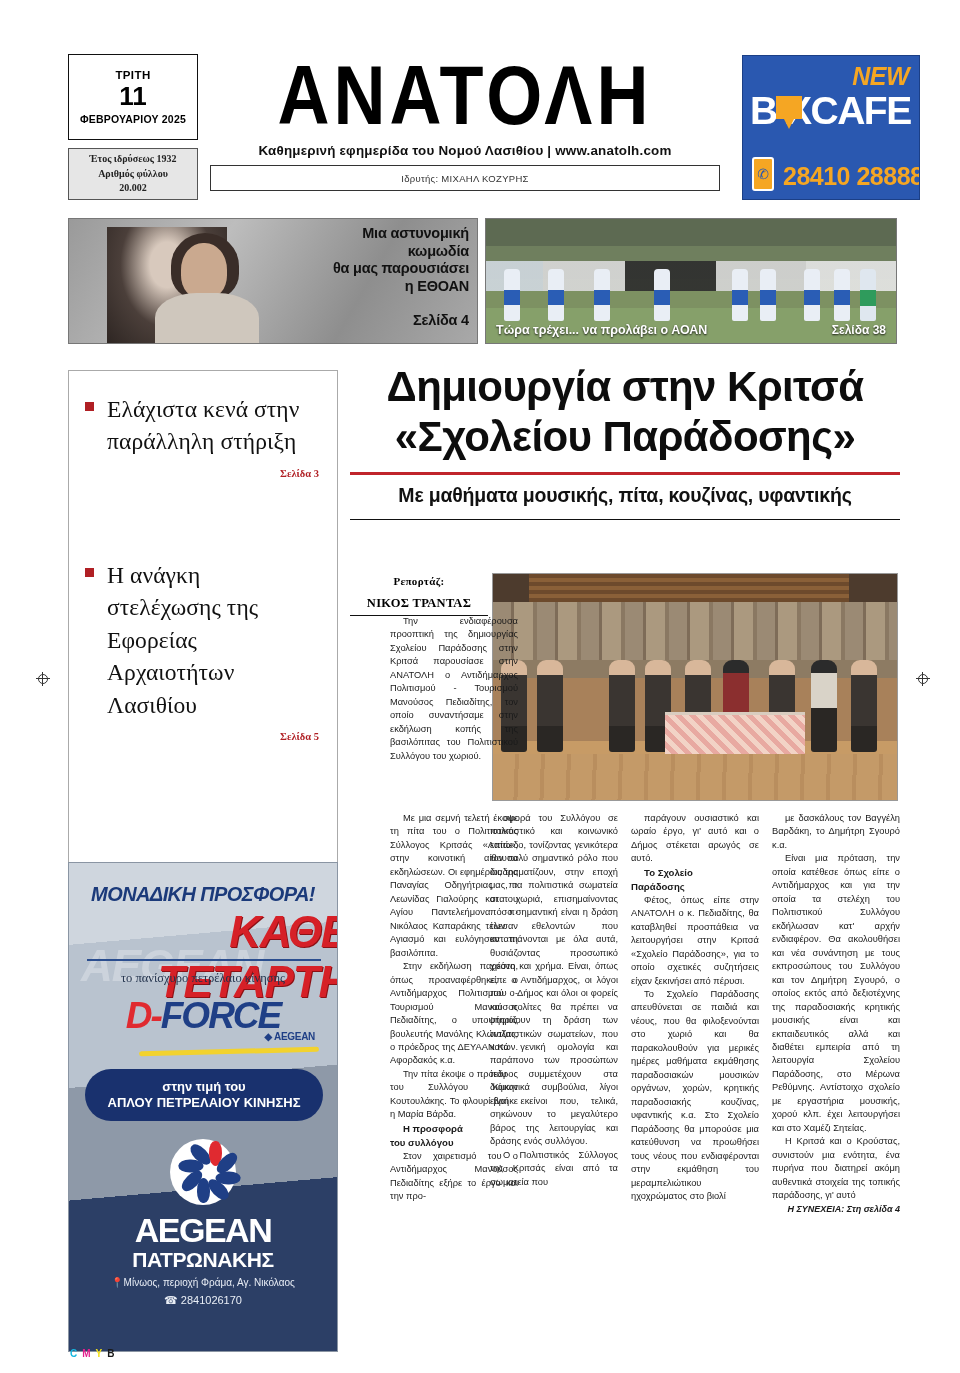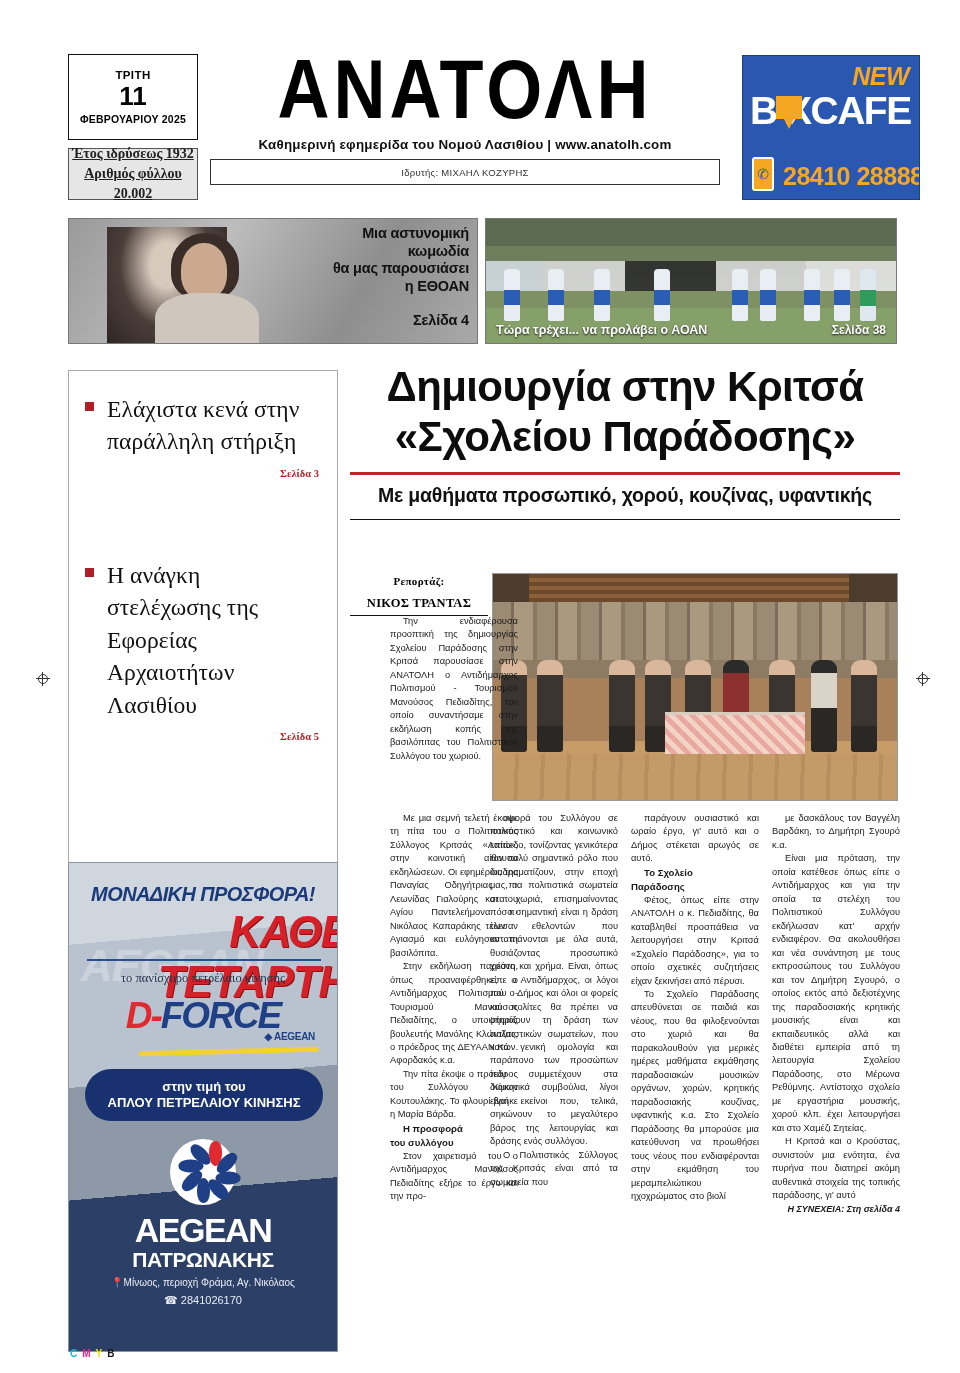--- a/index.html
+++ b/index.html
@@ -28,23 +28,23 @@
   .date-day { font-size: 11.5px; font-weight: bold; letter-spacing: .4px; }
   .date-num { font-size: 26px; font-weight: bold; line-height: 1.05; margin: 2px 0 2px; }
   .date-month { font-size: 10.5px; font-weight: bold; letter-spacing: .2px; }
 
   .found-box {
     position: absolute; left: 68px; top: 148px; width: 130px; height: 52px;
     border: 1px solid #555; background: #e6e6e6;
     display: flex; flex-direction: column; align-items: center; justify-content: center;
     text-align: center; line-height: 1.45;
   }
-  .found-box div { font-size: 14px; font-weight: bold; color: #222; font-family: "Liberation Serif", serif; text-decoration: underline; }
-
-  .title-wrap { position: absolute; left: 210px; top: 50px; width: 510px; }
+  .found-box div { font-size: 10px; font-weight: bold; color: #222; font-family: "Liberation Serif", serif; }
+
+  .title-wrap { position: absolute; left: 210px; top: 56px; width: 510px; }
   .paper-title {
     font-size: 72px; font-weight: bold; letter-spacing: 4px;
     text-align: center; line-height: .95; color: #000;
     font-family: "Liberation Sans", sans-serif;
     transform: scaleY(1.16); transform-origin: top center;
   }
   .paper-sub {
     margin-top: 19px; text-align: center; font-size: 13.4px;
     font-weight: bold; letter-spacing: .2px; color: #111;
   }
@@ -408,21 +408,21 @@
       <span class="side-bullet"></span>
       <div class="side-head">Η ανάγκη στελέχωσης της Εφορείας Αρχαιοτήτων Λασιθίου</div>
       <div class="side-page">Σελίδα 5</div>
     </div>
   </div>
 
   <div class="headline-zone">
     <div class="headline">Δημιουργία στην Κριτσά</div>
     <div class="headline">«Σχολείου Παράδοσης»</div>
     <div class="rule-red"></div>
-    <div class="subhead">Με μαθήματα προσωπικό, χορού, κουζίνας,  υφαντικής</div>
+    <div class="subhead">Με μαθήματα μουσικής, πίτα, κουζίνας,  υφαντικής</div>
     <div class="rule-black"></div>
   </div>
 
   <div class="byline-col">
     <div class="byline-box">
       <div class="byline-role">Ρεπορτάζ:</div>
       <div class="byline-name">ΝΙΚΟΣ ΤΡΑΝΤΑΣ</div>
     </div>
   </div>
 

